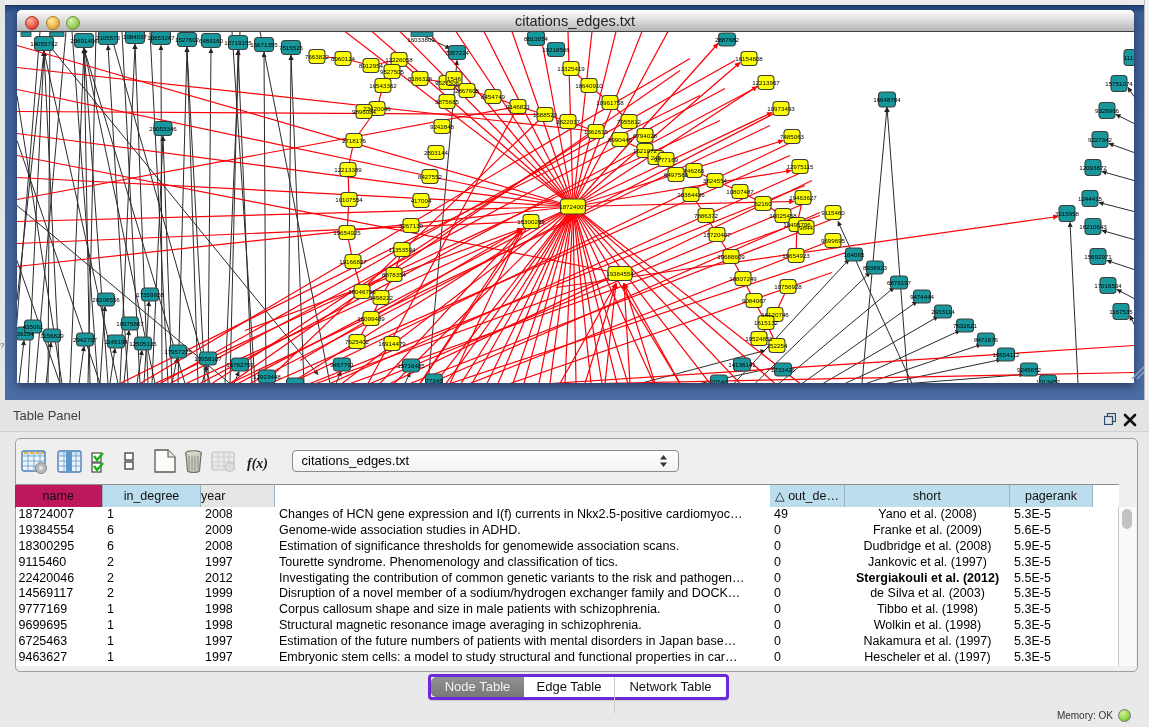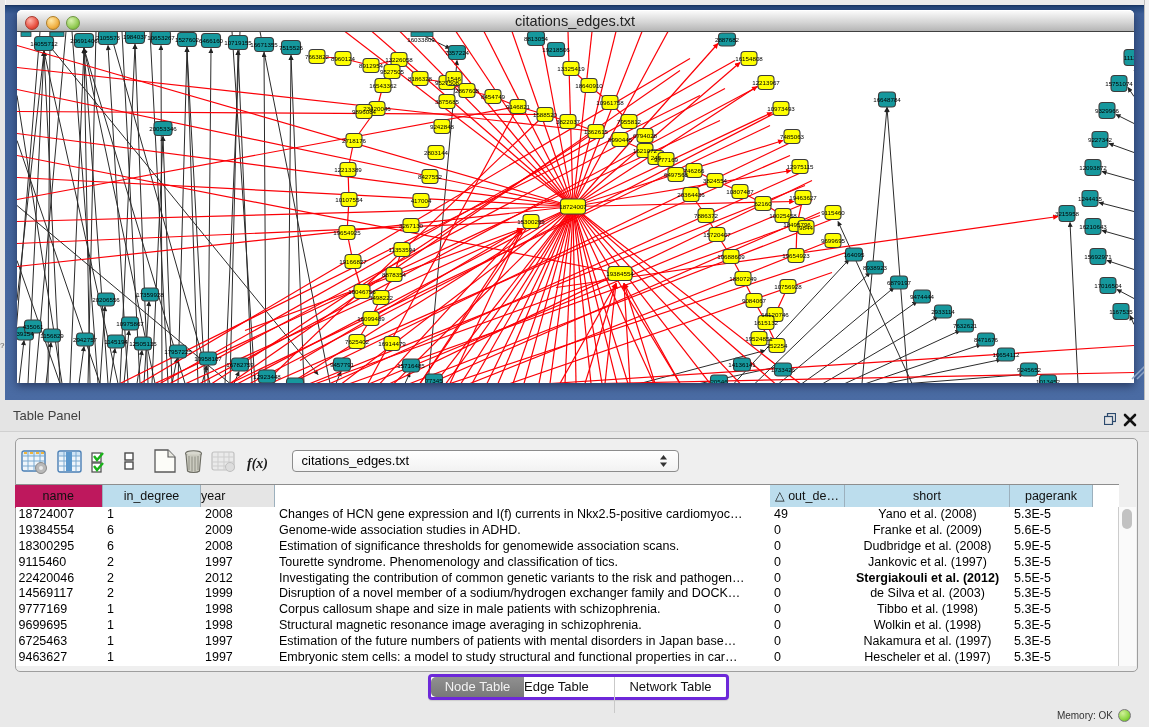--- a/index.html
+++ b/index.html
@@ -10,21 +10,21 @@
 #panel{position:absolute;left:0;top:400px;width:1149px;height:327px;background:#e9e9e9}
 #phead{position:absolute;left:0;top:0;width:1149px;height:31px;background:#e4e4e4;border-bottom:1px solid #d0d0d0}
 #phead span{position:absolute;left:13px;top:8px;font-size:13px;color:#404040}
 #inner{position:absolute;left:14.5px;top:38px;width:1121px;height:232px;background:#efefef;border:1px solid #9e9e9e;border-radius:5px}
 #thdr{position:absolute;left:0;top:45px;width:1103px;height:22.5px;border-top:1px solid #8e8e8e;border-bottom:1px solid #8e8e8e;font-size:12.5px;color:#111;background:#fff}
 #trows{position:absolute;left:0;top:68px;width:1103px;height:158.7px;background:#fff;font-size:12.5px;color:#000}
 #sbar{position:absolute;left:1102px;top:68px;width:17px;height:159px;background:#fafafa;border-left:1px solid #ccc}
 #thumb{position:absolute;left:3px;top:2px;width:10px;height:20px;border-radius:5px;background:#c2c2c2}
 #tabs{position:absolute;left:428px;top:274px;width:295px;height:20px;background:#fff;border:3px solid #6d28d9;border-radius:4px;font-size:13px;line-height:20px;box-shadow:0 1px 1px rgba(0,0,0,.12)}
 #seg1{position:absolute;left:0;top:0;width:93px;height:20px;background:linear-gradient(#909090,#787878);border-radius:5px 0 0 5px;color:#f2f2f2;text-align:center}
-#seg2{position:absolute;left:93px;top:0;width:90px;height:36px;color:#111;text-align:left;border-right:1px solid #c9c9c9}
+#seg2{position:absolute;left:93px;top:0;width:90px;height:36px;color:#111;text-align:center;border-right:1px solid #c9c9c9}
 #seg3{position:absolute;left:184px;top:0;width:111px;height:20px;color:#111;text-align:center}
 #mem{position:absolute;right:36px;top:310px;font-size:10px;color:#333}
 #memled{position:absolute;right:18px;top:309px;width:11px;height:11px;border-radius:50%;background:radial-gradient(circle at 35% 30%,#d2f09a,#8cd642 60%,#5aa21e);border:1px solid #7a7a7a}
 </style></head>
 <body>
 <div style="position:absolute;left:0;top:0;width:4.5px;height:400px;background:#e6e6e6;border-right:1px solid #f8f8f8"></div>
 <div style="position:absolute;left:0px;top:341px;font-size:8px;color:#555">?</div>
 <div id="desk">
 <div id="win">
   <div id="tb">

